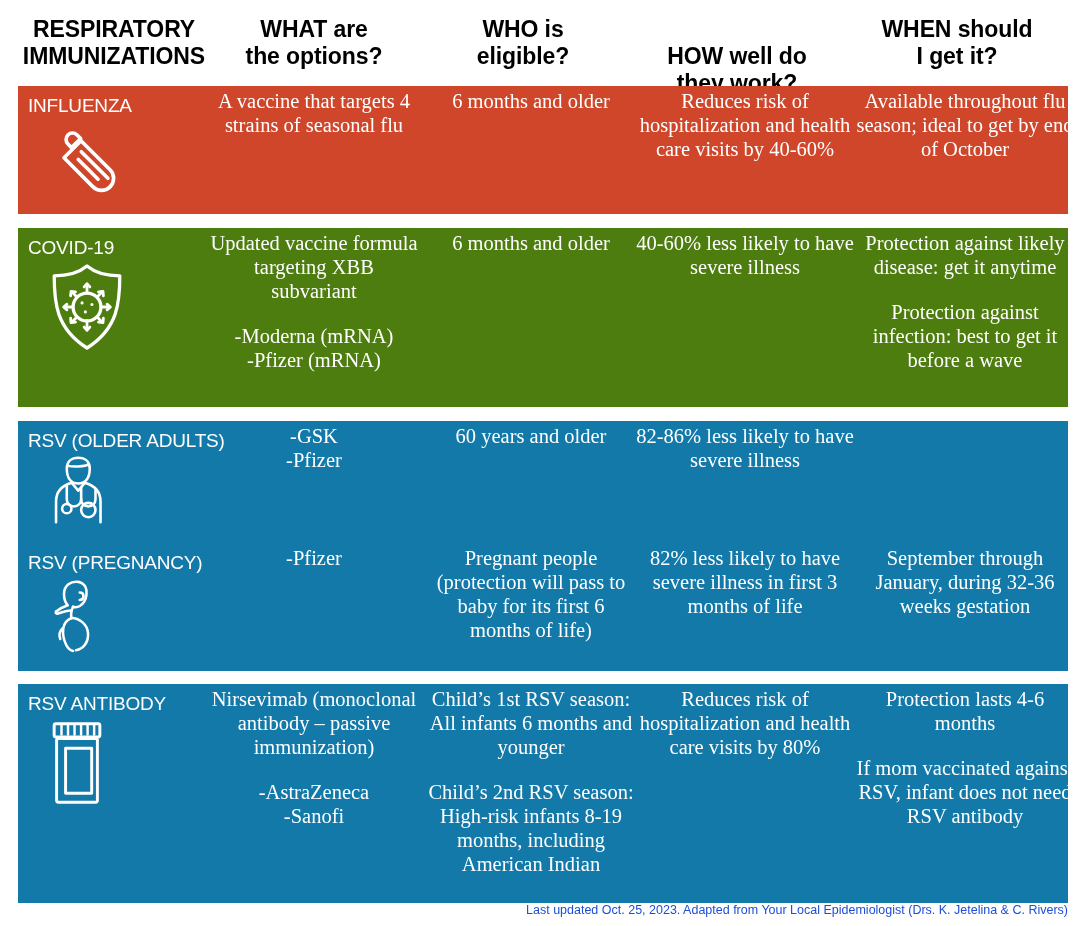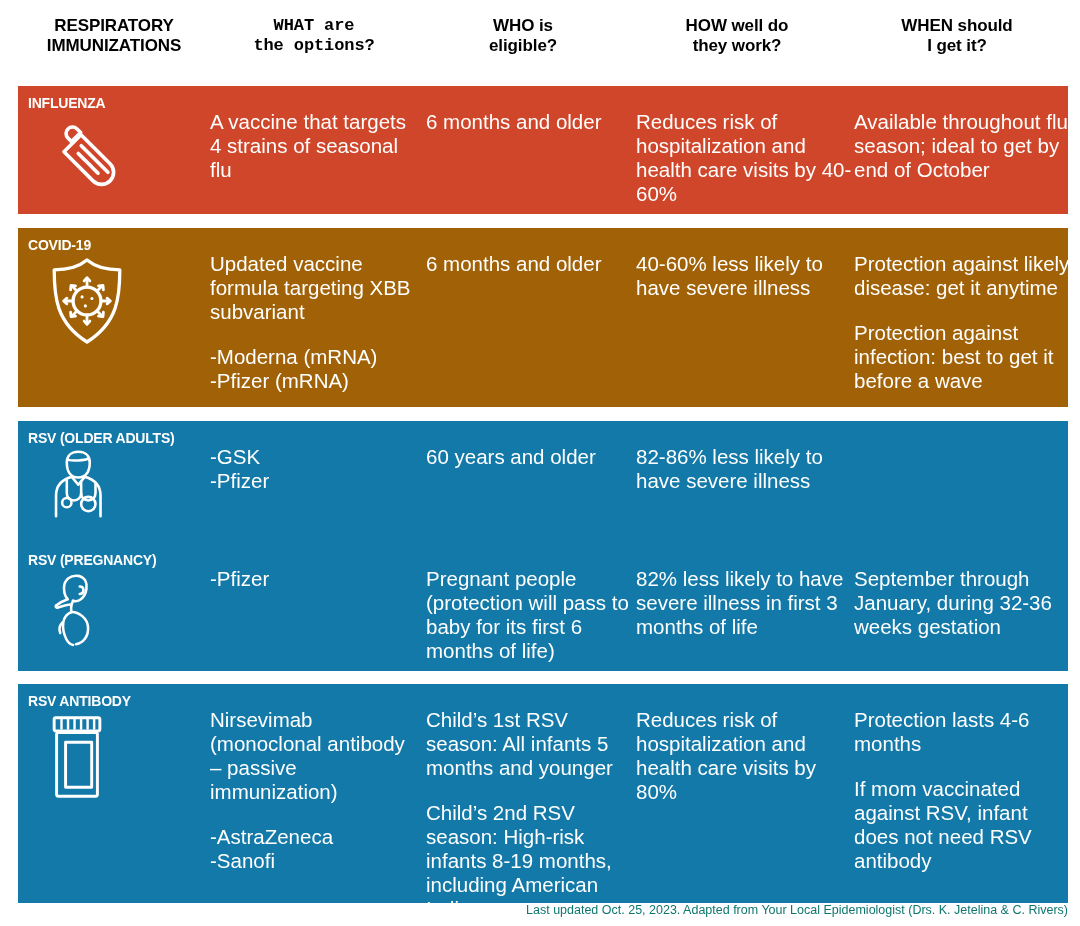--- a/index.html
+++ b/index.html
@@ -28,98 +28,98 @@
     top: 0;
     width: 1050px;
     height: 86px;
     display: flex;
     align-items: flex-start;
   }
   .hcell {
     text-align: center;
     color: #000000;
     font-weight: bold;
-    font-size: 17px;
+    font-size: 23px;
     line-height: 1.18;
     letter-spacing: -0.1px;
     padding-top: 16px;
     box-sizing: border-box;
   }
   .hcell.c0 { width: 192px; }
-  .hcell.c1 { width: 208px; font-family: Liberation Mono, monospace; }
+  .hcell.c1 { width: 208px; }
   .hcell.c2 { width: 210px; }
-  .hcell.c3 { width: 218px; }
+  .hcell.c3 { width: 218px; margin-top: 27px; }
   .hcell.c4 { width: 222px; }
 
   
   .band {
     position: absolute;
     left: 18px;
     width: 1050px;
     box-sizing: border-box;
   }
   .band.flu   { background: #d0462a; }
-  .band.covid { background: #a16207; }
+  .band.covid { background: #4d7c0f; }
   .band.rsv   { background: #1279a9; }
   .band.anti  { background: #1279a9; }
 
   
   .row {
     position: relative;
     display: flex;
     align-items: flex-start;
   }
 
   .cat {
     width: 192px;
     flex: 0 0 192px;
     position: relative;
     box-sizing: border-box;
     padding-left: 10px;
   }
   .cat-label {
     color: #ffffff;
-    font-weight: bold;
-    font-size: 14px;
+    font-weight: normal;
+    font-size: 19px;
     letter-spacing: -0.2px;
     white-space: nowrap;
     padding-top: 9px;
   }
   .cat-icon {
     margin-top: 2px;
     margin-left: 18px;
   }
 
   .cell {
     box-sizing: border-box;
     color: #ffffff;
-    text-align: left;
+    text-align: center;
     font-size: 20.5px;
     line-height: 1.17;
-    font-family: Liberation Sans, sans-serif;
+    font-family: Liberation Serif, serif;
     font-weight: 300;
-    padding-top: 24px;
+    padding-top: 4px;
   }
   .cell.c1 { width: 208px; flex: 0 0 208px; }
   .cell.c2 { width: 210px; flex: 0 0 210px; margin-left: 8px; }
   .cell.c3 { width: 218px; flex: 0 0 218px; }
   .cell.c4 { width: 222px; flex: 0 0 222px; }
 
   .cell p { margin: 0 0 0 0; }
   .cell p + p { margin-top: 1.05em; }
 
   
   .footer {
     position: absolute;
     left: 0;
     top: 903px;
     width: 1068px;
     text-align: right;
     font-size: 12.5px;
-    color: #0f766e;
+    color: #1d4ed8;
     font-family: "Liberation Sans", sans-serif;
   }
 
   svg { display: block; }
 </style>
 </head>
 <body>
 
 <div id="page">
 
@@ -306,21 +306,21 @@
             </g>
           </svg>
         </div>
       </div>
       <div class="cell c1">
         <p>Nirsevimab (monoclonal antibody – passive immunization)</p>
         <p style="white-space:pre-line;">-AstraZeneca
 -Sanofi</p>
       </div>
       <div class="cell c2">
-        <p>Child’s 1st RSV season: All infants 5 months and younger</p>
+        <p>Child’s 1st RSV season: All infants 6 months and younger</p>
         <p>Child’s 2nd RSV season: High-risk infants 8-19 months, including American Indian</p>
       </div>
       <div class="cell c3">
           <p>Reduces risk of hospitalization and health care visits by 80%</p>
         </div>
       <div class="cell c4">
         <p>Protection lasts 4-6 months</p>
         <p>If mom vaccinated against RSV, infant does not need RSV antibody</p>
       </div>
     </div>

